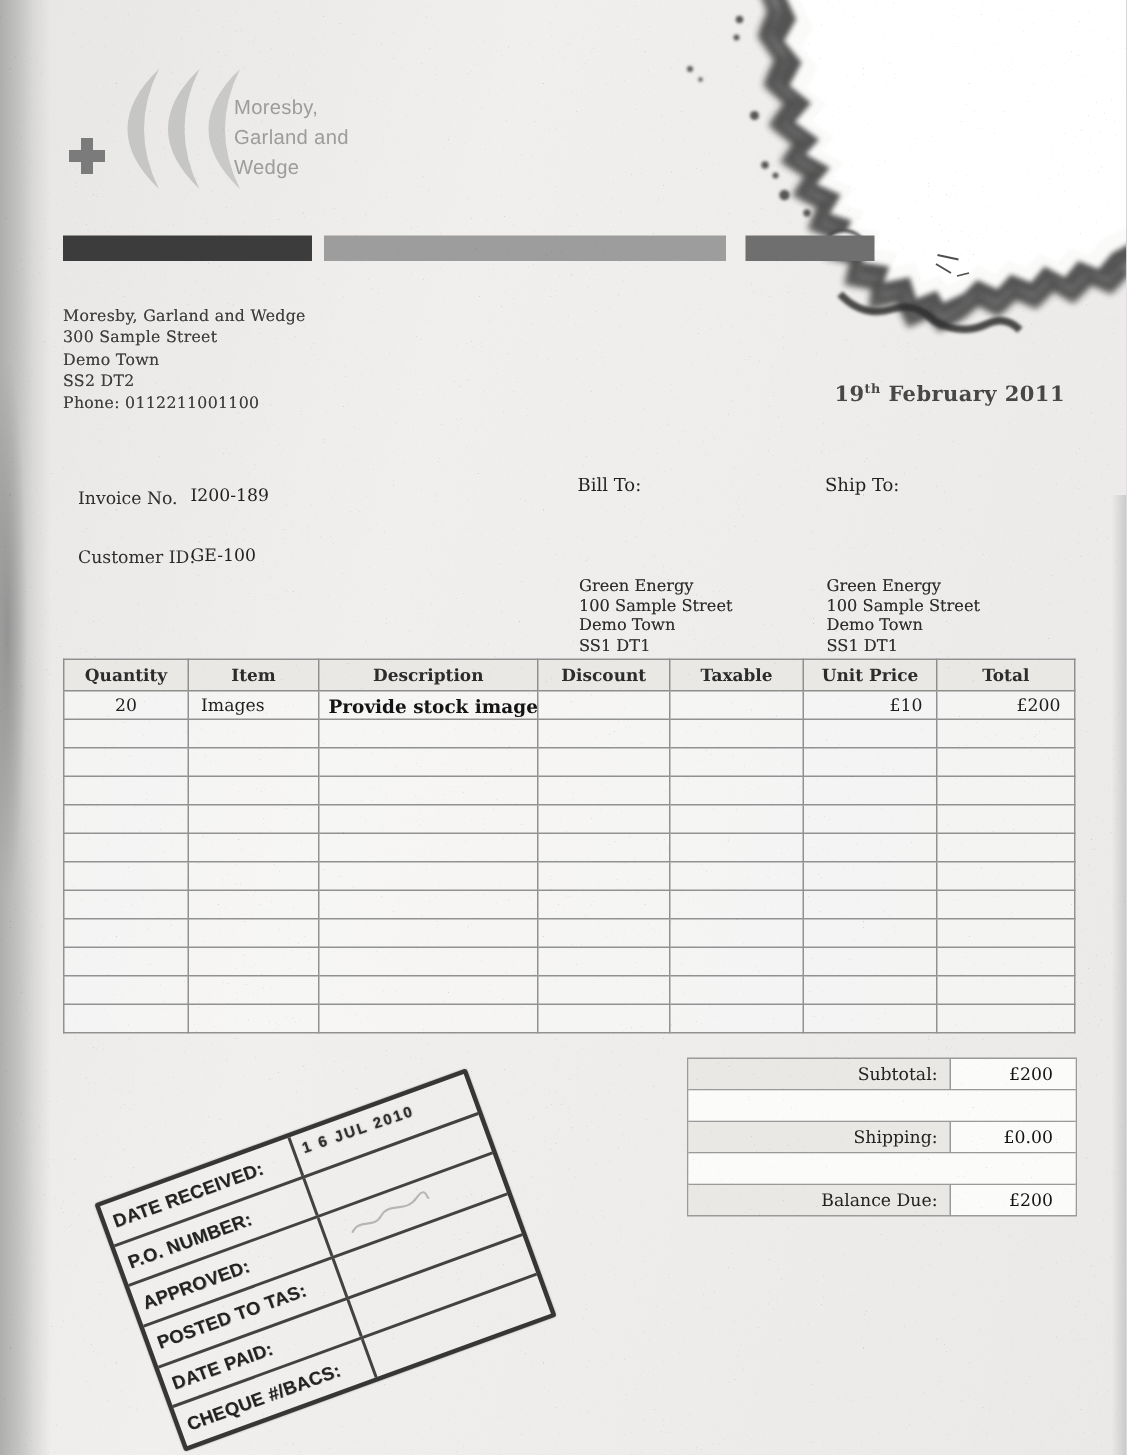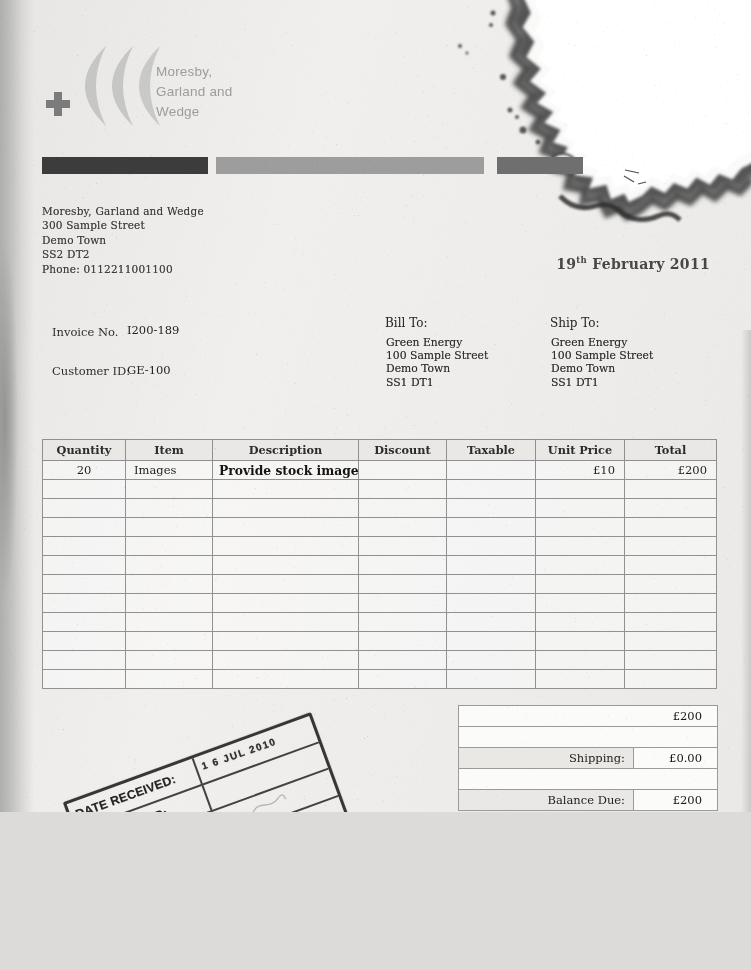--- a/index.html
+++ b/index.html
@@ -1,17 +1,17 @@
 <!DOCTYPE html>
 <html><head>
 <meta charset="utf-8">
 <style>
   html,body{margin:0;padding:0;}
   body{width:751px;height:970px;overflow:hidden;background:#dcdbd9;}
-  #page{position:relative;width:751px;height:812px;overflow:hidden;
+  #page{position:relative;width:751px;height:970px;overflow:hidden;
         background:linear-gradient(105deg,#e7e6e4 0%,#f0efed 35%,#edecea 70%,#eae9e7 100%);
         font-family:"DejaVu Serif","Liberation Serif",serif;color:#2e2e2e;}
   
   .left-edge{position:absolute;left:0;top:0;width:34px;height:970px;z-index:1;
       background:linear-gradient(to right,#aeaeae 0%,#c2c2c0 35%,#d9d8d6 65%,rgba(237,236,234,0) 100%);}
   .left-edge:after{content:"";position:absolute;left:-8px;top:240px;width:26px;height:360px;border-radius:50%;
       background:radial-gradient(closest-side,rgba(120,120,120,.55),rgba(120,120,120,0));}
   .right-edge{position:absolute;right:0;top:330px;width:10px;height:640px;z-index:1;
       background:linear-gradient(to left,rgba(150,150,150,.38),rgba(150,150,150,0));}
   
@@ -31,21 +31,21 @@
   .title{position:absolute;right:41px;top:203px;font-size:38px;font-weight:bold;color:#2c2c2c;
       letter-spacing:.5px;z-index:4;text-shadow:0 0 .5px rgba(40,40,40,.6);}
   .inv-date{position:absolute;right:41px;top:255px;font-size:14px;font-weight:bold;color:#474747;
       z-index:4;letter-spacing:.3px;}
   .inv-date sup{font-size:8.5px;}
   
   .meta-label{position:absolute;left:52px;font-size:11.5px;color:#2e2e2e;z-index:3;}
   .meta-value{position:absolute;left:127px;font-size:11.5px;color:#222;z-index:3;}
   
   .addr-head{position:absolute;font-size:12px;color:#222;z-index:3;text-align:center;}
-  .addr-lines{position:absolute;font-size:10.8px;line-height:13.2px;color:#2c2c2c;z-index:3;}
+  .addr-lines{position:absolute;font-size:10.8px;line-height:13.2px;color:#2c2c2c;z-index:3;margin-top:48px;}
   .addr-lines div{text-shadow:0 0 .4px rgba(50,50,50,.5);}
   
   .items{position:absolute;left:42px;top:439px;z-index:3;border-collapse:collapse;table-layout:fixed;
       width:674px;background:rgba(252,252,251,.55);}
   .items th{background:#e9e8e5;font-weight:bold;font-size:11.3px;color:#2c2c2c;height:20px;
       border:1px solid #8f8f8f;padding:0;}
   .items td{border:1px solid #919191;height:18px;font-size:11.5px;color:#1f1f1f;padding:0 4px;
       overflow:hidden;white-space:nowrap;}
   .items{border:1px solid #787878;}
   td.c-qty{text-align:center;}
@@ -311,20 +311,21 @@
           <td class="c-tax"></td>
           <td class="c-unit"></td>
           <td class="c-total"></td>
         </tr>
       </tbody>
   </table>
 
   <div class="summary">
 
       <div class="srow">
+        <div class="slabel">Subtotal:</div>
         <div class="svalue">£200</div>
       </div>
 
       <div class="srow">
         <div class="svalue"></div>
       </div>
 
       <div class="srow">
         <div class="slabel">Shipping:</div>
         <div class="svalue">£0.00</div>

